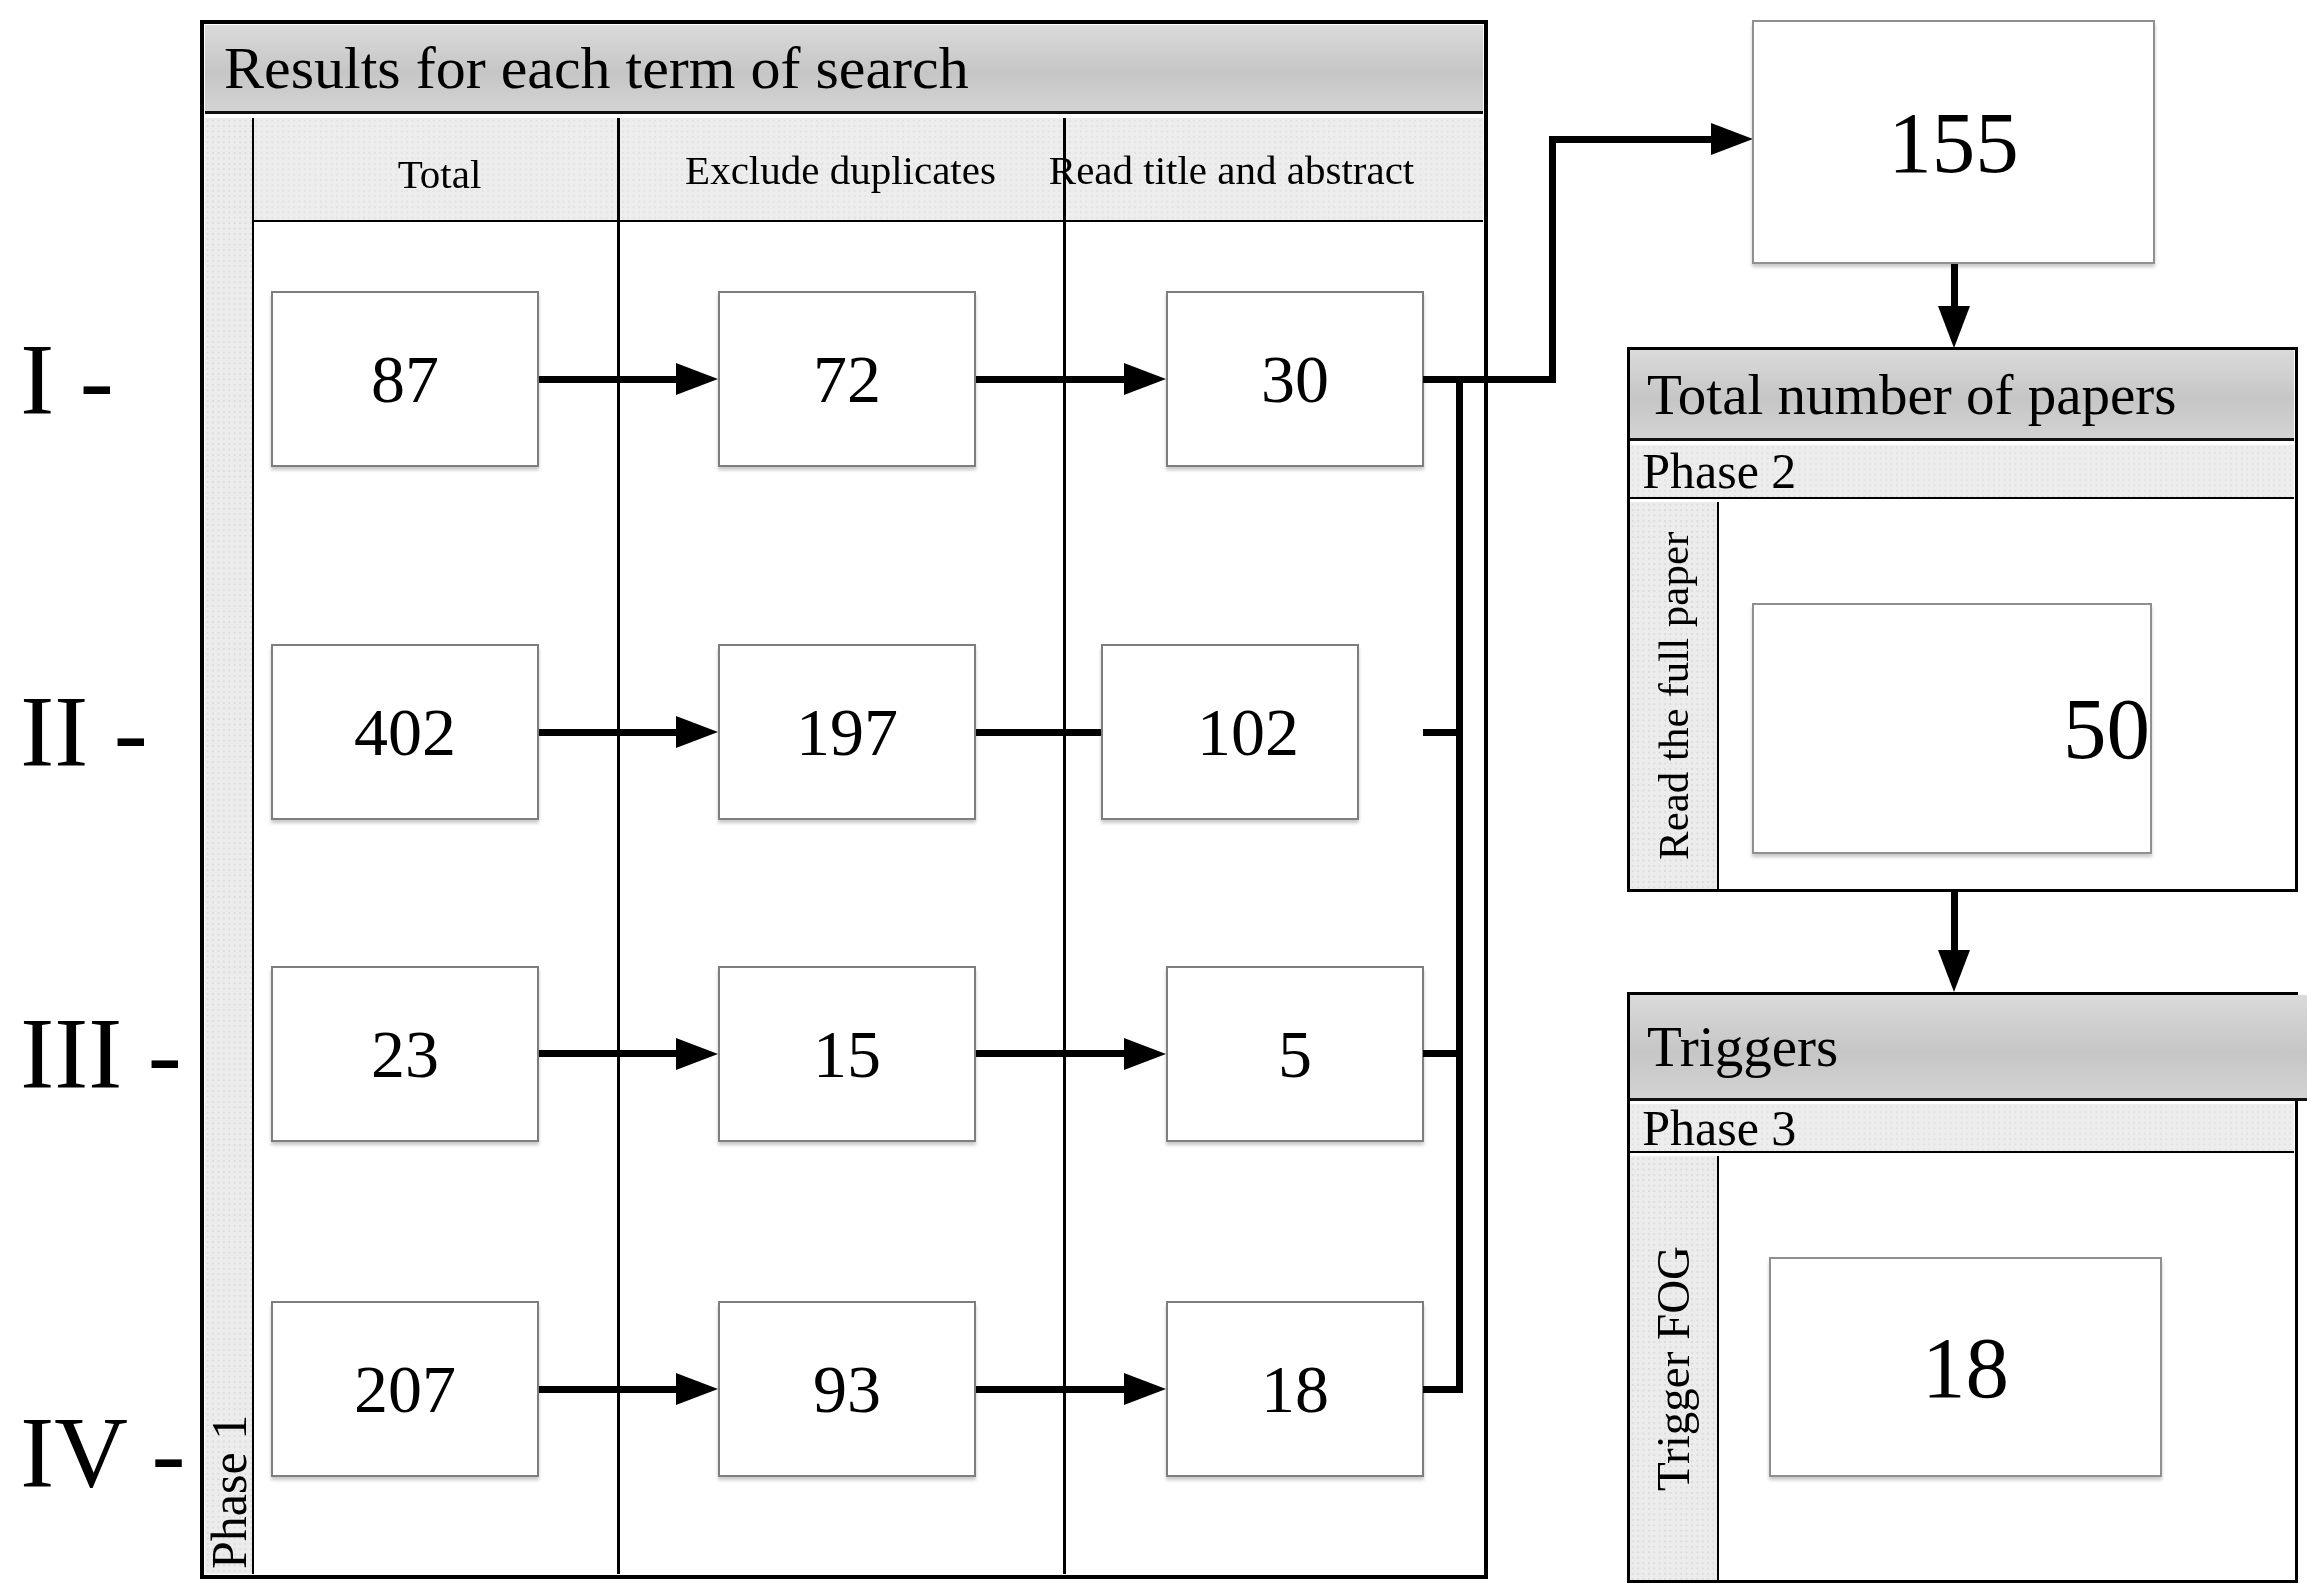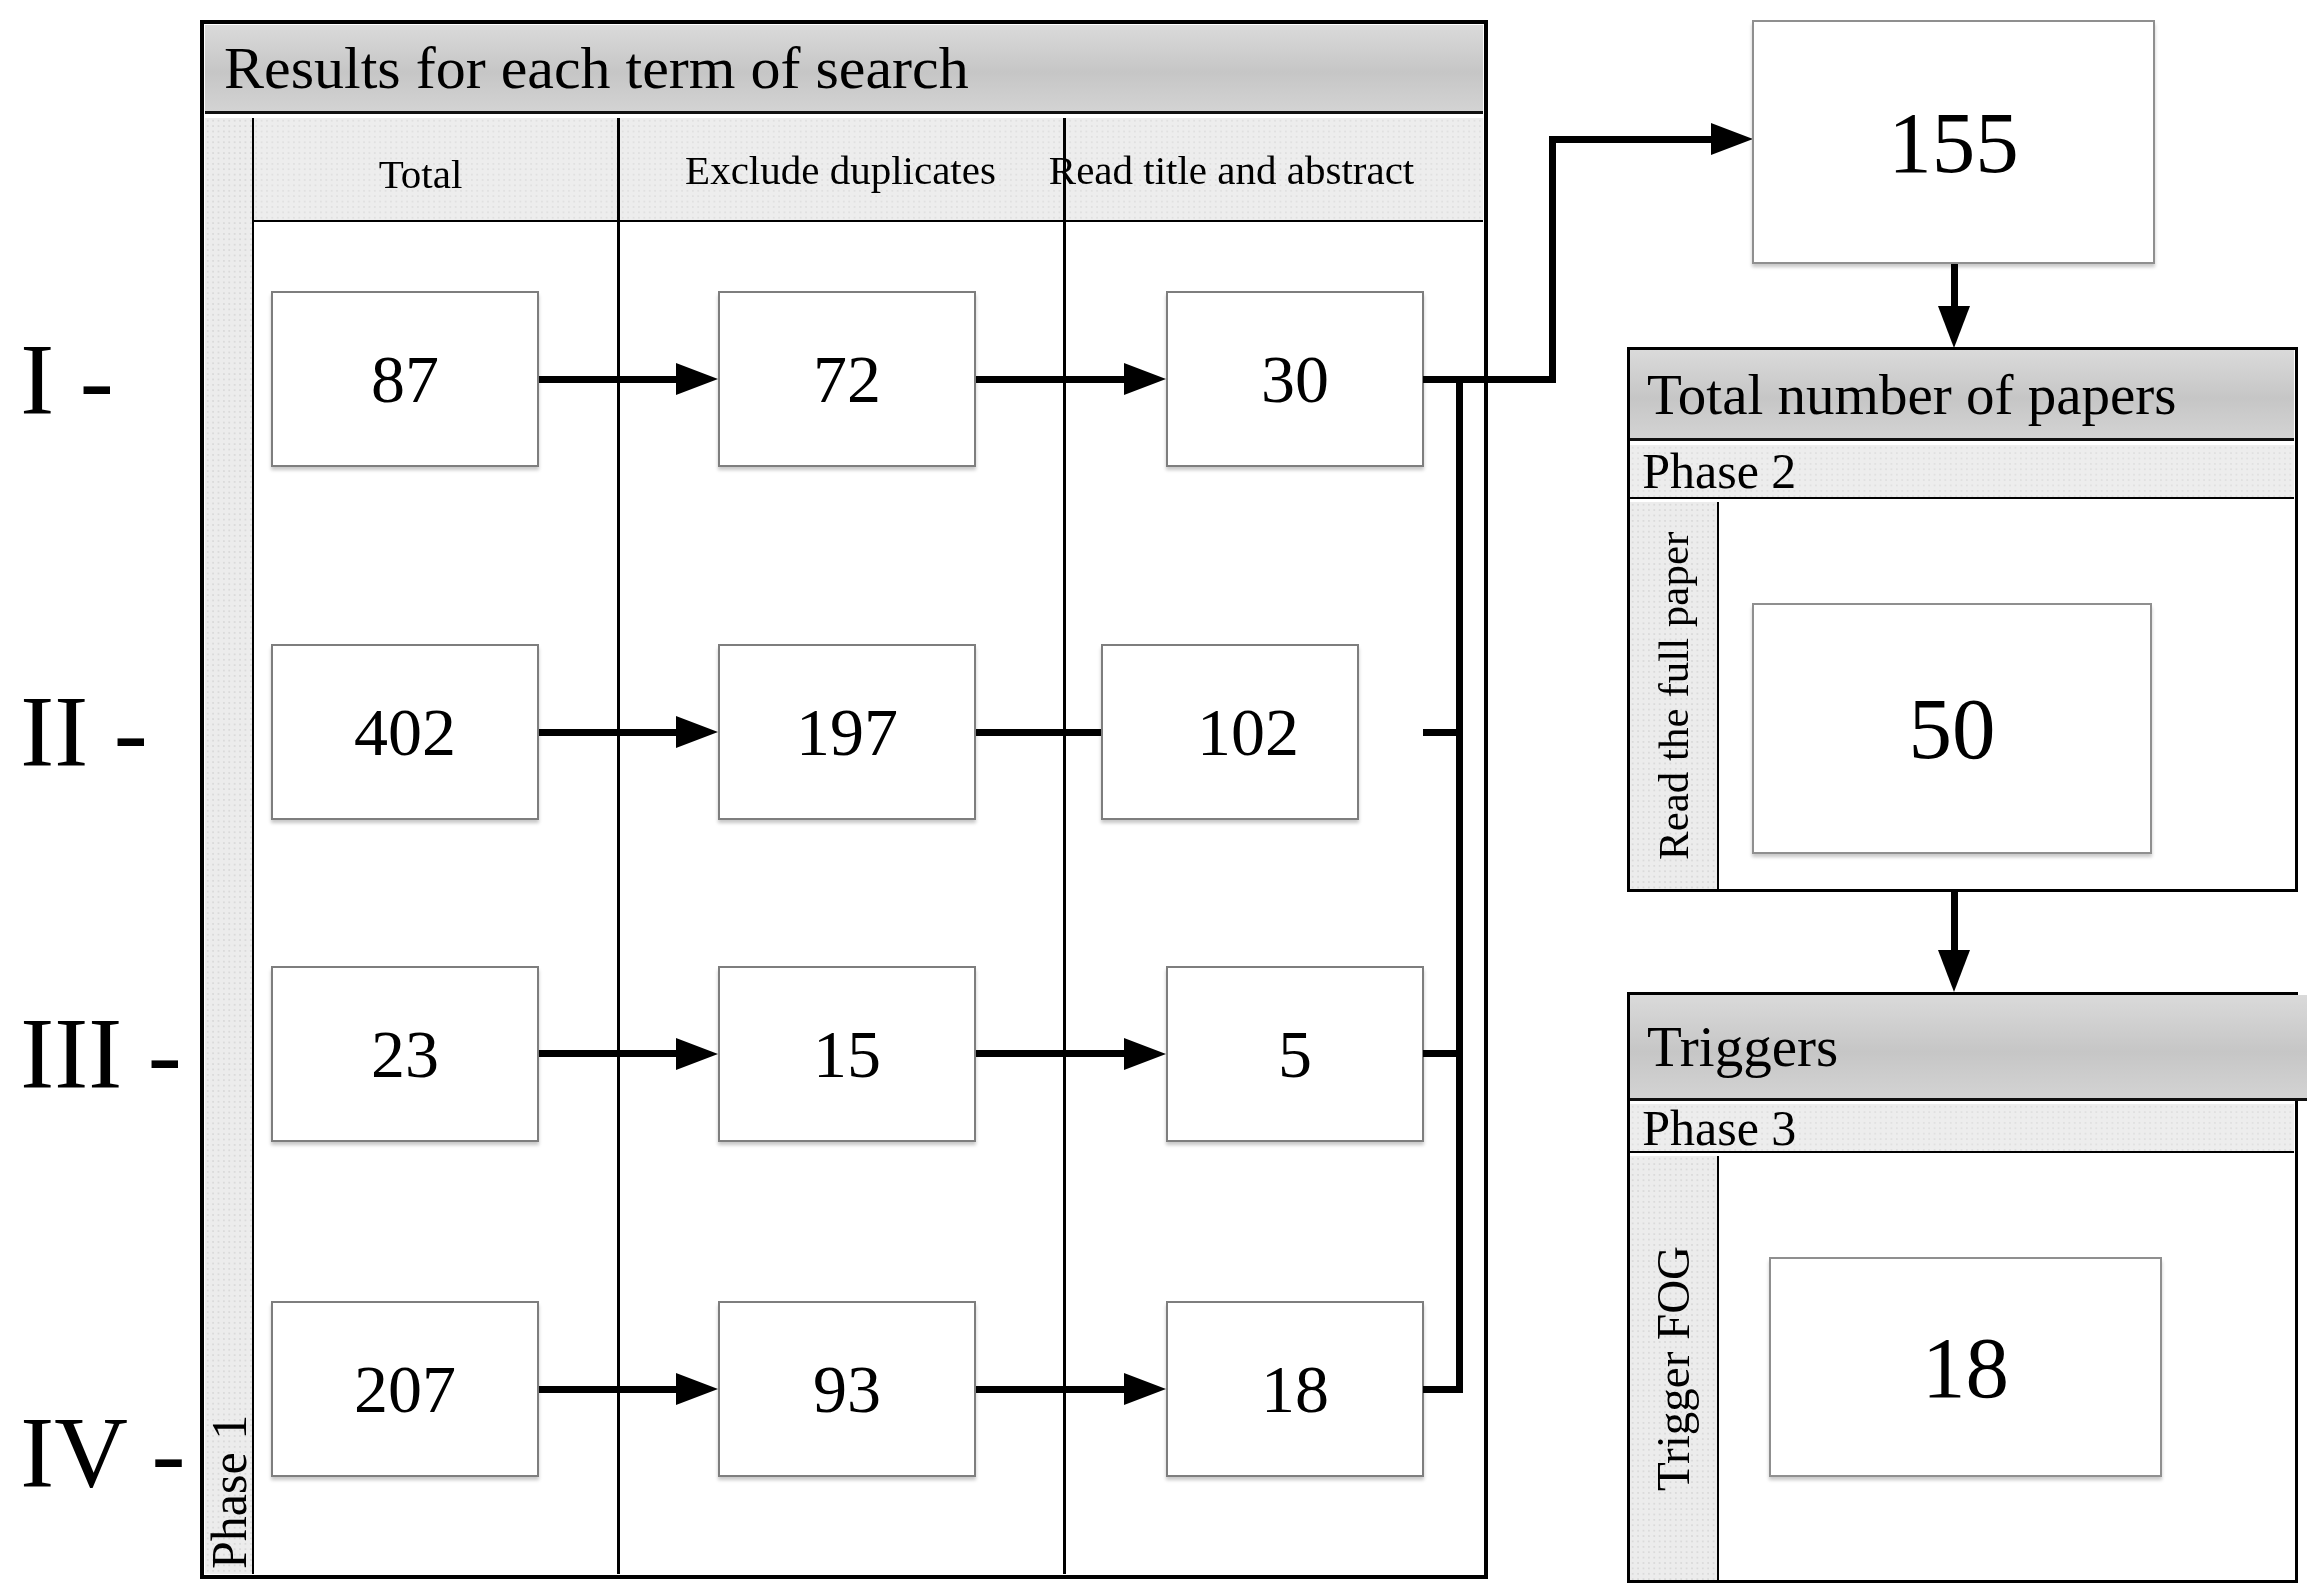--- a/index.html
+++ b/index.html
@@ -67,21 +67,21 @@
   <div class="abs band" style="left:205px;top:118px;width:1278px;height:104px;border-bottom:2.7px solid #000;"></div>
 
   <div class="abs dotted" style="left:205px;top:118px;width:49px;height:1456px;border-right:2.7px solid #000;"></div>
   <div class="abs rot start" style="left:202px;top:1355px;width:54px;height:218px;font-size:50px;">
     <span>Phase 1</span>
   </div>
 
   <div class="abs vl" style="left:617px;top:118px;width:2.7px;height:1456px;"></div>
   <div class="abs vl" style="left:1063px;top:118px;width:2.7px;height:1456px;"></div>
 
-  <div class="abs colhead" style="left:240px;top:118px;width:361px;height:112px;">
+  <div class="abs colhead" style="left:259px;top:118px;width:361px;height:112px;">
     <span>Total</span>
   </div>
   <div class="abs colhead" style="left:619px;top:118px;width:443px;height:104px;">
     <span>Exclude duplicates</span>
   </div>
   <div class="abs colhead" style="left:1023px;top:118px;width:417px;height:104px;">
     <span>Read title and abstract</span>
   </div>
 
   <div class="abs rowlabel" style="left:20.3px;top:319px;width:230px;height:122px;">
@@ -177,21 +177,21 @@
   <div class="abs grad title-band" style="left:1630px;top:350px;width:664px;height:91px;font-size:57px;padding-left:17px;">
     <span>Total number of papers</span>
   </div>
   <div class="abs band subband" style="left:1630px;top:445px;width:664px;height:54px;">
     <span>Phase 2</span>
   </div>
   <div class="abs dotted" style="left:1630px;top:502px;width:89px;height:387px;border-right:2.7px solid #000;"></div>
   <div class="abs rot" style="left:1627px;top:502px;width:92px;height:387px;">
     <span>Read the full paper</span>
   </div>
-  <div class="abs nbox big" style="left:1752px;top:603px;width:400px;height:251px;">
+  <div class="abs nbox big" style="left:1752px;top:603px;width:400px;height:251px;justify-content:flex-end;">
     <span>50</span>
   </div>
 
   <div class="abs vl" style="left:1951px;top:892px;width:6.8px;height:60px;"></div>
   <div class="abs ad" style="left:1938px;top:950px;"></div>
 
   <div class="abs panel" style="left:1627px;top:992px;width:671px;height:591px;"></div>
   <div class="abs grad title-band" style="left:1630px;top:995px;width:796px;height:106px;font-size:57px;padding-left:17px;">
     <span>Triggers</span>
   </div>

